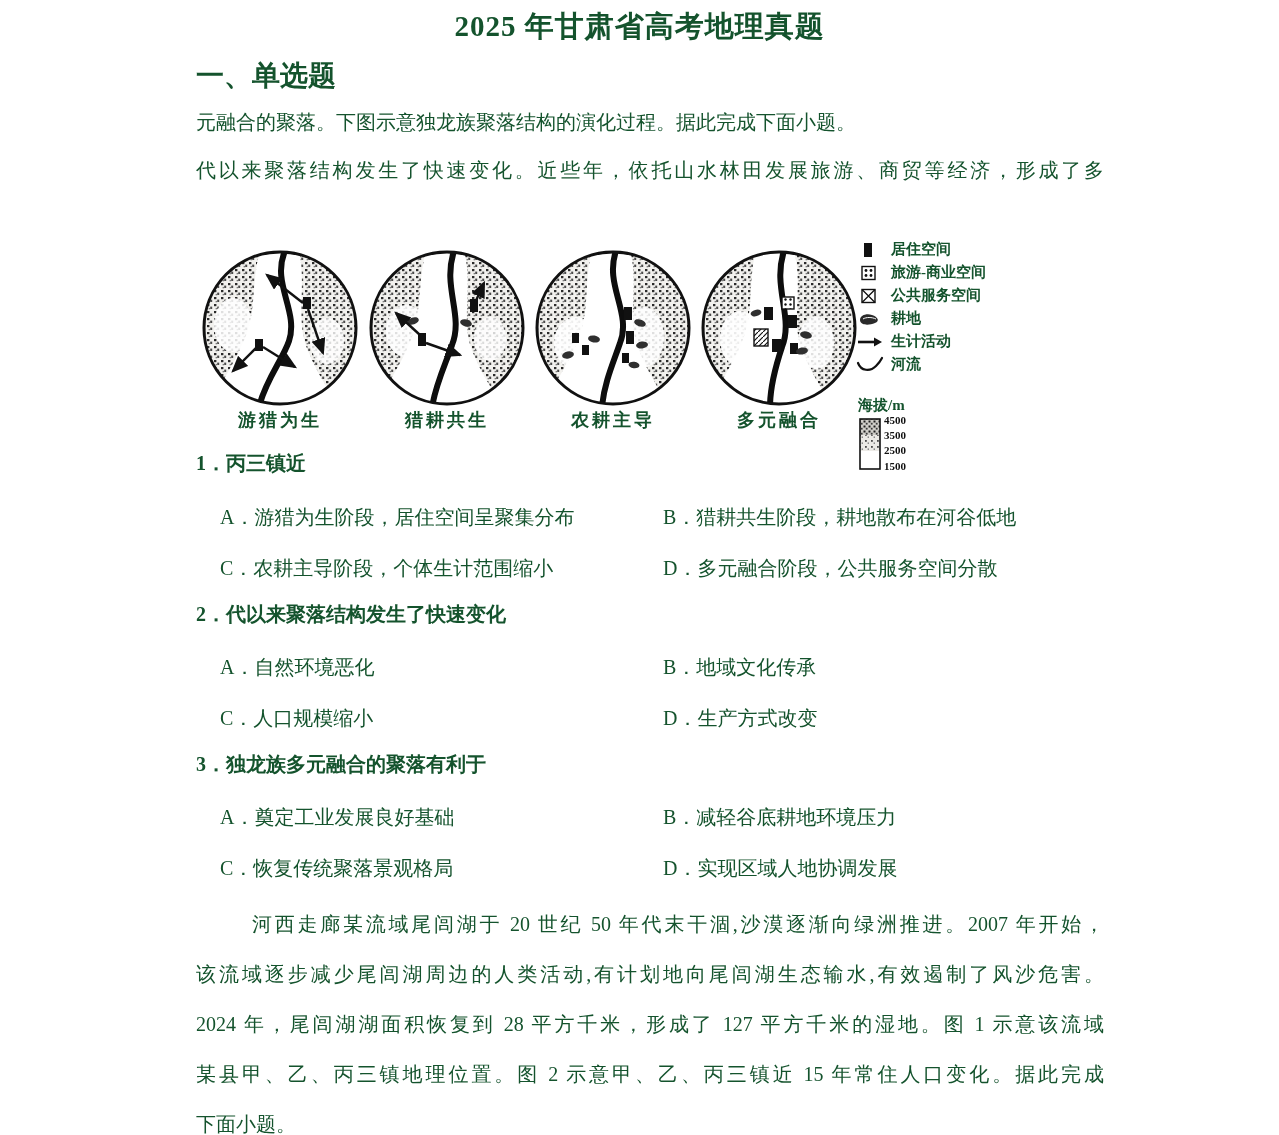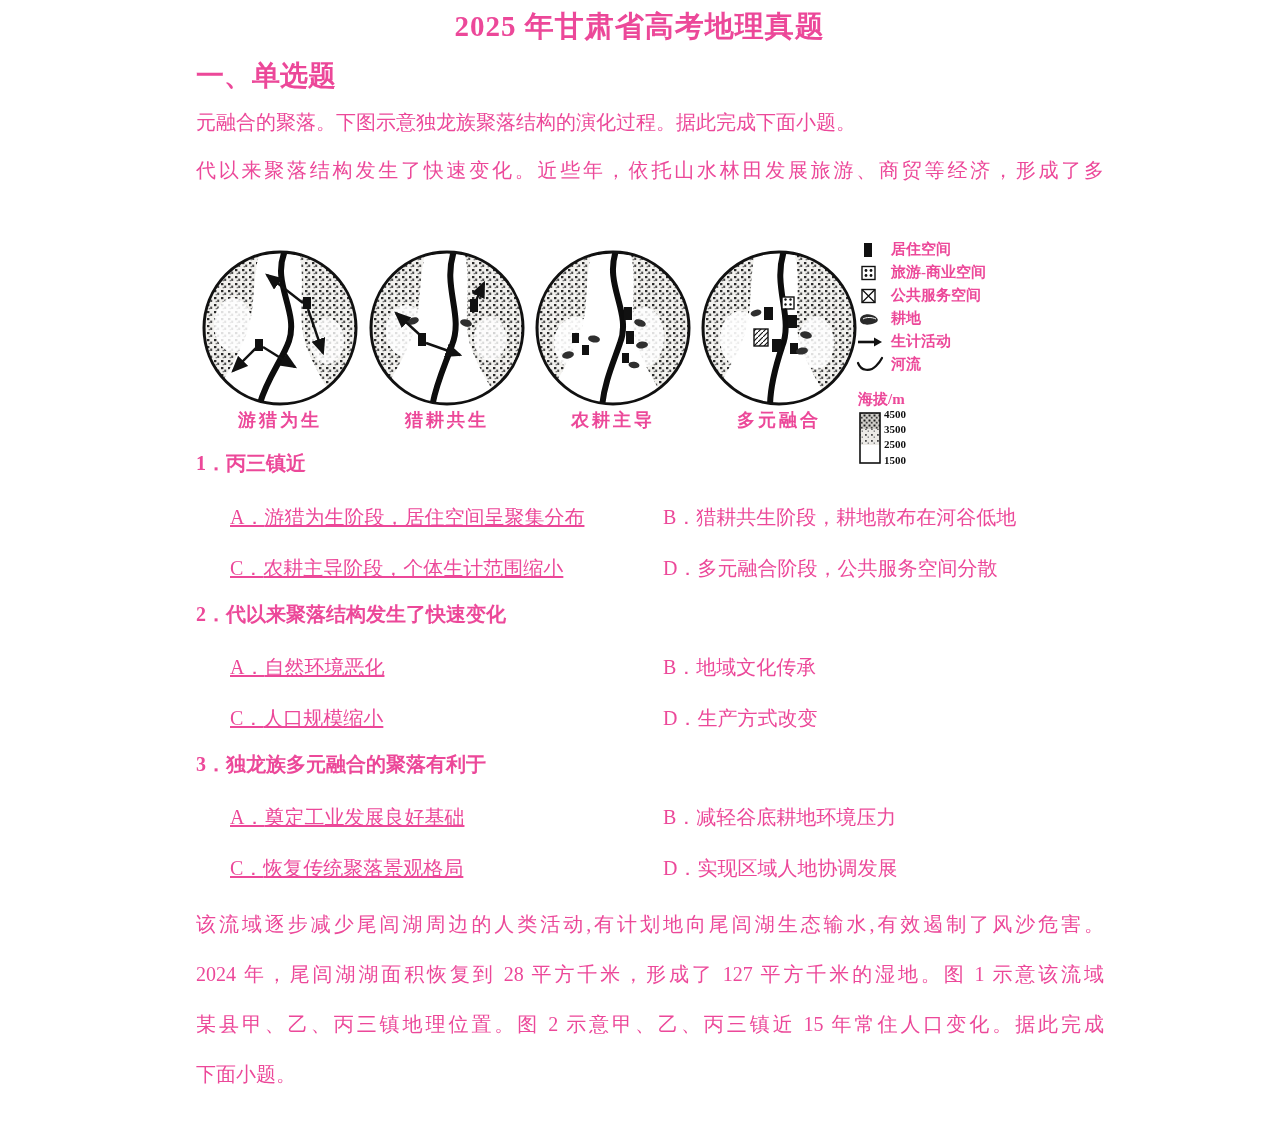--- a/index.html
+++ b/index.html
@@ -1,39 +1,39 @@
 <!DOCTYPE html>
 <html><head>
 <meta charset="utf-8">
 <style>
   html,body{margin:0;padding:0;background:#e8e8e8;}
   .page{position:relative;width:1279px;height:1135px;background:#ffffff;
-        font-family:"Liberation Serif","DejaVu Serif",serif;color:#ec4899;overflow:hidden;margin:0 auto;}
+        font-family:"Liberation Serif","DejaVu Serif",serif;color:#14532d;overflow:hidden;margin:0 auto;}
   .title{position:absolute;top:7px;left:0;right:0;text-align:center;
          font-size:29px;font-weight:bold;letter-spacing:1px;}
   .section-heading{position:absolute;left:196px;top:57px;font-size:28px;font-weight:bold;}
   .para{position:absolute;left:196px;width:908px;font-size:20px;}
   .p1{top:98px;line-height:48px;}
   .p2{top:899px;line-height:50px;}
   .line{width:100%;}
   .just{text-align:justify;text-align-last:justify;}
   .indent{text-indent:56px;}
   .figure{position:absolute;left:0;top:245px;width:1279px;height:198px;}
   .map{position:absolute;top:2px;width:162px;height:162px;}
   .m1{left:199px}.m2{left:366px}.m3{left:532px}.m4{left:698px}
   .stage-label{position:absolute;top:163px;width:162px;text-align:center;
                font-size:18px;font-weight:bold;letter-spacing:3px;}
   .legend{position:absolute;left:856px;top:-7px;width:215px;}
   .leg-row{display:flex;align-items:center;height:23px;gap:7px;}
   .leg-icon{width:28px;height:18px;flex:0 0 28px;display:flex;align-items:center;}
   .leg-label{font-size:15px;font-weight:bold;white-space:nowrap;}
-  .elev-title{font-size:15px;font-weight:bold;margin-top:14px;margin-left:2px;}
+  .elev-title{font-size:15px;font-weight:bold;margin-top:20px;margin-left:2px;}
   .stem{position:absolute;left:196px;width:908px;font-size:20px;font-weight:bold;}
   .opt-row{position:absolute;left:196px;width:908px;height:30px;font-size:20px;}
-  .oA{position:absolute;left:34px;white-space:nowrap;text-decoration:underline;}
+  .oA{position:absolute;left:24px;white-space:nowrap;}
   .oB{position:absolute;left:442px;white-space:nowrap;margin-left:25px;}
 </style>
 </head>
 <body>
 
 <div class="page">
 
   <div class="title">2025 年甘肃省高考地理真题</div>
   <div class="section-heading">一、单选题</div>
 
@@ -299,19 +299,20 @@
   <div class="opt-row" style="top:804px">
     <span class="oA"><span>A．</span><span>奠定工业发展良好基础</span></span>
     <span class="oB"><span>B．</span><span>减轻谷底耕地环境压力</span></span>
   </div>
   <div class="opt-row" style="top:855px">
     <span class="oA"><span>C．</span><span>恢复传统聚落景观格局</span></span>
     <span class="oB"><span>D．</span><span>实现区域人地协调发展</span></span>
   </div>
 
   <div class="para p2">
+    <div class="line just indent">河西走廊某流域尾闾湖于 20 世纪 50 年代末干涸,沙漠逐渐向绿洲推进。2007 年开始，</div>
     <div class="line just">该流域逐步减少尾闾湖周边的人类活动,有计划地向尾闾湖生态输水,有效遏制了风沙危害。</div>
     <div class="line just">2024 年，尾闾湖湖面积恢复到 28 平方千米，形成了 127 平方千米的湿地。图 1 示意该流域</div>
     <div class="line just">某县甲、乙、丙三镇地理位置。图 2 示意甲、乙、丙三镇近 15 年常住人口变化。据此完成</div>
     <div class="line">下面小题。</div>
   </div>
 
 </div>
 
 </body></html>

